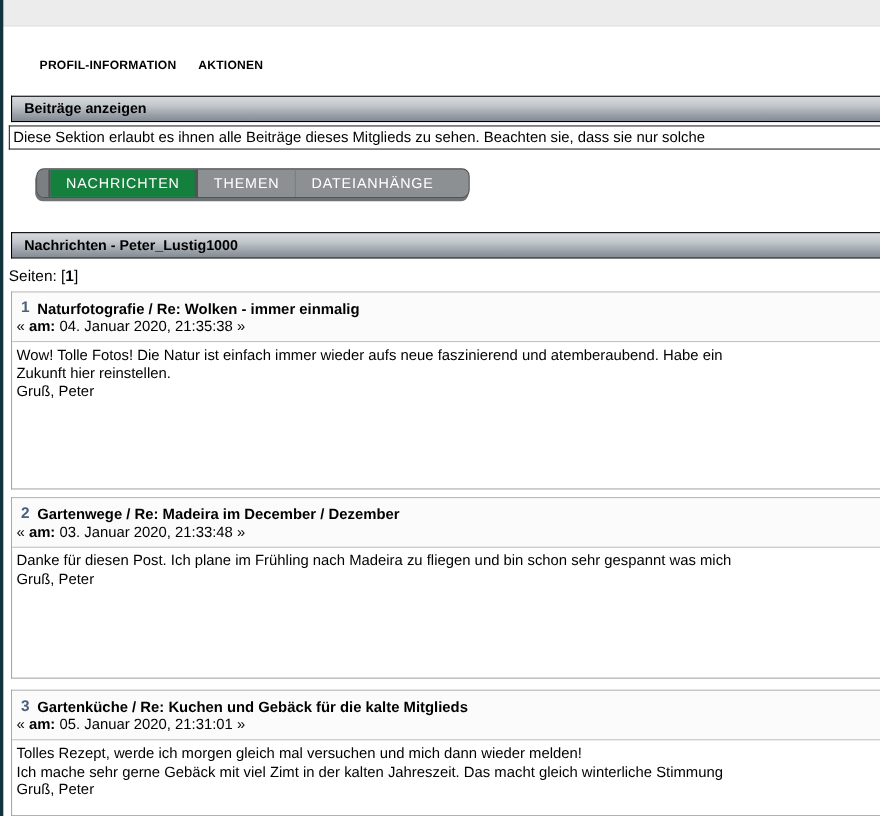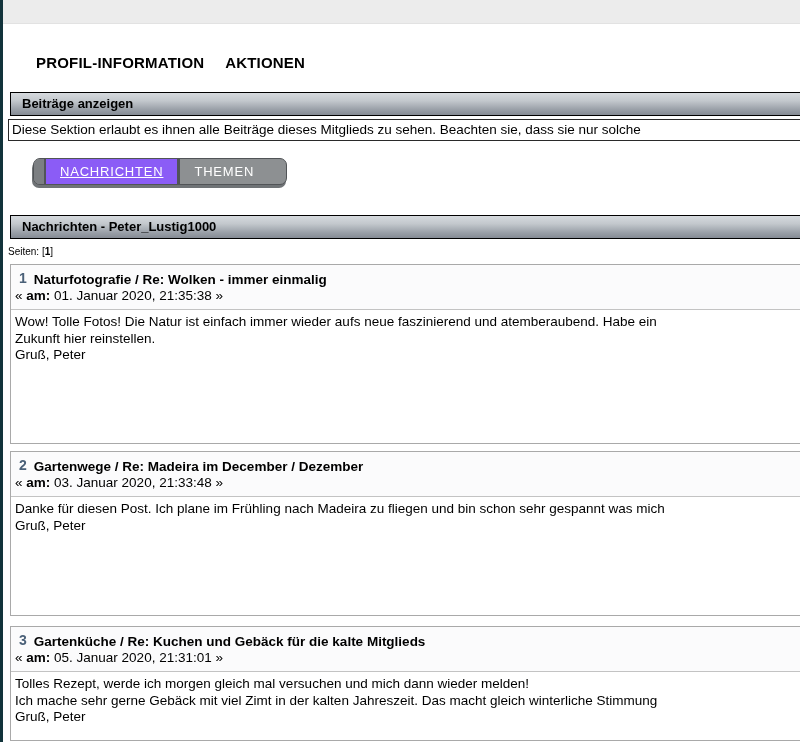--- a/index.html
+++ b/index.html
@@ -17,21 +17,21 @@
     z-index: 10;
   }
   .top-strip {
     height: 23px;
     background: #ececec;
     border-bottom: 1px solid #e2e2e2;
   }
   
   .nav {
     margin: 30px 0 0 36px;
-    font-size: 15px;
+    font-size: 11px;
     font-weight: bold;
     letter-spacing: 0.2px;
   }
   .nav .nav-item { margin-right: 17px; cursor: pointer; }
   
   .titlebar {
     margin-left: 10px;
     width: 940px;
     height: 22px;
     border: 1px solid #000;
@@ -76,30 +76,29 @@
   .tab {
     display: flex; align-items: center;
     padding: 0 14px;
     color: #ffffff;
     font-size: 13px;
     letter-spacing: 0.8px;
     white-space: nowrap;
     cursor: pointer;
   }
   .tab.selected {
-    background: #8b5cf6;
+    background: #15803d;
     border-right: 3px solid #515457;
-    text-decoration: underline;
   }
   .tab.plain + .tab.plain { border-left: 1px solid #7a7d80; }
   .tabstrip .end-pad { width: 18px; }
   
   .pages {
     margin: 7px 0 7px 8px;
-    font-size: 10px;
+    font-size: 14px;
   }
   .pages b { cursor: pointer; }
   
   .post {
     margin-left: 10px;
     width: 940px;
     border: 1px solid #a9a9a9;
     border-right: none;
     background: #ffffff;
   }
@@ -153,32 +152,33 @@
 </div>
 
 <div class="titlebar titlebar-1">Beiträge anzeigen</div>
 
 <div class="desc-box">Diese Sektion erlaubt es ihnen alle Beiträge dieses Mitglieds zu sehen. Beachten sie, dass sie nur solche</div>
 
 <div class="tabstrip">
   <div class="tab-cap"></div>
   <div class="tab selected">NACHRICHTEN</div>
   <div class="tab plain">THEMEN</div>
+  <div class="tab plain">DATEIANHÄNGE</div>
   <div class="end-pad"></div>
 </div>
 
 <div class="titlebar titlebar-2">Nachrichten - Peter_Lustig1000</div>
 
 <div class="pages"><span>Seiten:</span> <span>[</span><b>1</b><span>]</span></div>
 
 
 <div class="post post-1">
   <div class="post-head">
     <div class="post-title-line"><span class="post-number">1</span><span class="post-title">Naturfotografie / Re: Wolken - immer einmalig</span></div>
-    <div class="post-date"><span>«</span> <b>am:</b> <span>01. Januar 2020, 21:35:38</span> <span>»</span></div>
+    <div class="post-date"><span>«</span> <b>am:</b> <span>04. Januar 2020, 21:35:38</span> <span>»</span></div>
   </div>
   <div class="post-body">
     <div class="line">Wow! Tolle Fotos! Die Natur ist einfach immer wieder aufs neue faszinierend und atemberaubend. Habe ein</div>
     <div class="line">Zukunft hier reinstellen.</div>
     <div class="line">Gruß, Peter</div>
   </div>
 </div>
 
 <div class="post-gap"></div>
 

